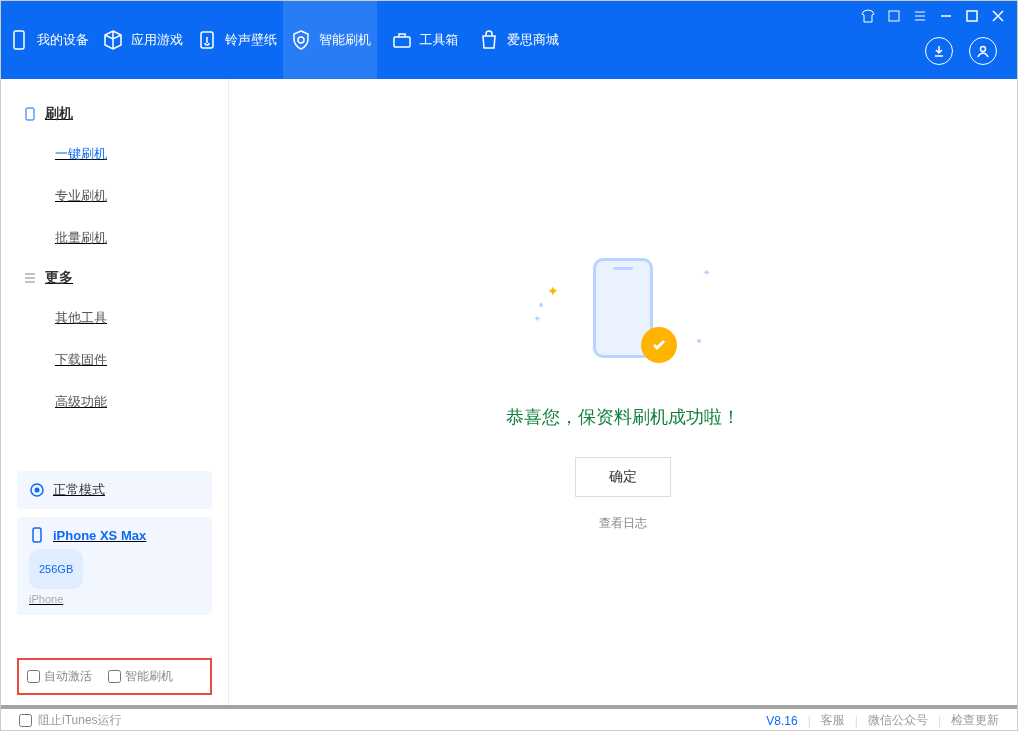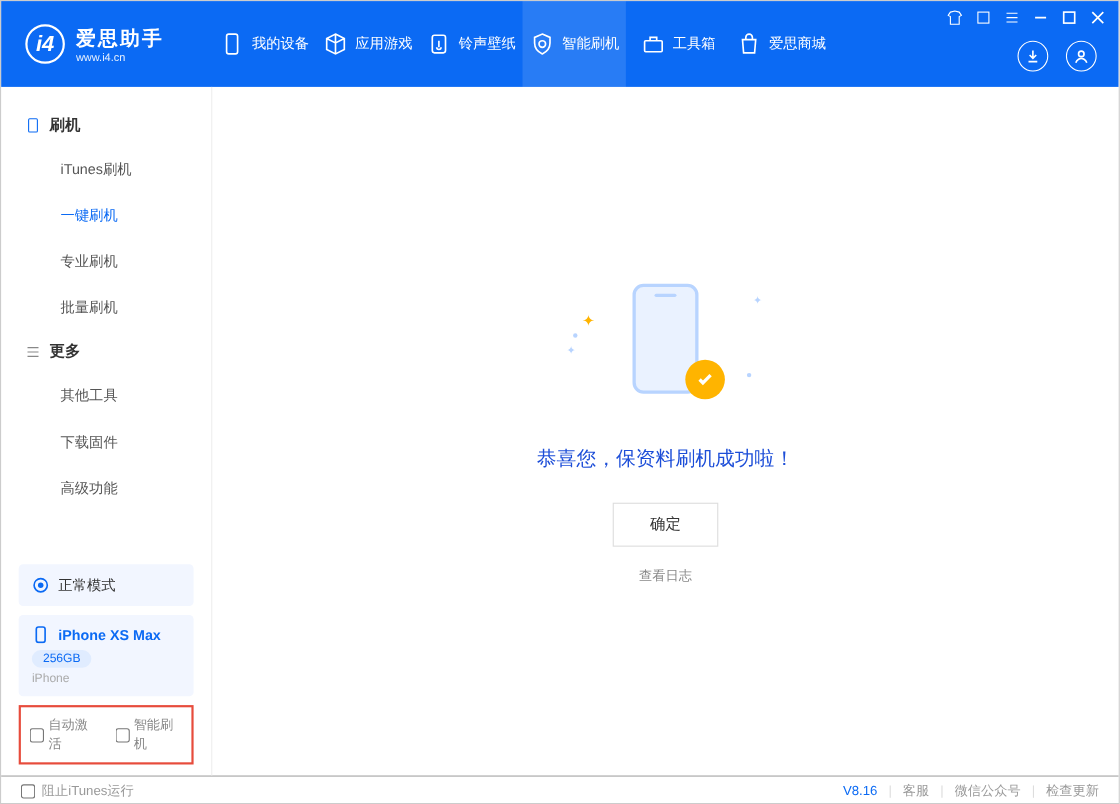--- a/index.html
+++ b/index.html
@@ -19,71 +19,64 @@
 .tab-icon svg { width: 24px; height: 24px; fill: none; stroke: #fff; stroke-width: 1.5; }
 
 .window-controls { position: absolute; right: 12px; top: 8px; display: flex; gap: 12px; align-items: center; }
 .window-controls span, .window-controls svg { color: #fff; stroke: #fff; fill: none; cursor: pointer; }
 .wc { width: 14px; height: 14px; display: block; }
 
 .header-right-icons { position: absolute; right: 20px; bottom: 14px; display: flex; gap: 16px; }
 .circ-icon { width: 28px; height: 28px; border-radius: 50%; border: 1.5px solid #fff; display: flex; align-items: center; justify-content: center; cursor: pointer; }
 
 .body-area { display: flex; height: 626px; }
-.sidebar { width: 192px; border-right: 1px solid #eee; padding-top: 16px; position: relative; }
+.sidebar { width: 228px; border-right: 1px solid #eee; padding-top: 16px; position: relative; text-decoration: underline; }
 .side-section-title { display: flex; align-items: center; gap: 8px; padding: 10px 22px; font-size: 14px; color: #333; font-weight: bold; }
 .side-item { padding: 12px 22px 12px 54px; font-size: 13px; color: #555; cursor: pointer; }
 .side-item.active { color: #0b6af4; }
 
 .mode-box, .device-box { margin: 8px 16px; padding: 10px 12px; background: #f2f6ff; border-radius: 4px; font-size: 13px; color: #333; display: flex; align-items: center; gap: 8px; }
 .device-box { display: block; }
 .device-name { color: #0b6af4; font-weight: bold; font-size: 13px; }
-.device-badge { display: inline-block; background: #e0ecff; color: #0b6af4; border-radius: 10px; padding: 2px 10px; font-size: 11px; margin-top: 6px; }
+.device-badge { display: inline-block; background: #e0ecff; color: #0b6af4; border-radius: 10px; padding: 14px 10px; font-size: 11px; margin-top: 6px; }
 .device-type { color: #aaa; font-size: 11px; margin-top: 4px; }
 
 .checkbox-row { position: absolute; bottom: 10px; left: 16px; right: 16px; display: flex; gap: 16px; border: 2px solid #e74c3c; padding: 8px; }
 .cb { display: flex; align-items: center; gap: 4px; font-size: 12px; color: #888; cursor: pointer; }
 .cb input { width: 13px; height: 13px; }
 
 .main { flex: 1; display: flex; flex-direction: column; align-items: center; justify-content: center; }
 .illust { position: relative; width: 120px; height: 120px; margin-bottom: 32px; }
 .phone { width: 60px; height: 100px; border: 3px solid #b8d4ff; border-radius: 10px; background: #eaf2ff; position: absolute; left: 30px; top: 5px; }
 .phone::before { content: ""; position: absolute; top: 6px; left: 50%; transform: translateX(-50%); width: 20px; height: 3px; background: #b8d4ff; border-radius: 2px; }
 .check-badge { position: absolute; right: 6px; bottom: 10px; width: 36px; height: 36px; background: #ffb400; border-radius: 50%; display: flex; align-items: center; justify-content: center; }
 .check-badge svg { stroke: #fff; stroke-width: 3; fill: none; }
 .star { position: absolute; font-size: 14px; color: #b8d4ff; }
 .star.s1 { left: -16px; top: 30px; color: #ffb400; }
 .star.s2 { left: -30px; top: 60px; font-size: 10px; }
 .star.s3 { right: -28px; top: 14px; font-size: 10px; }
 .dot { position: absolute; width: 4px; height: 4px; background: #b8d4ff; border-radius: 50%; }
 .dot.d1 { left: -24px; top: 50px; }
 .dot.d2 { right: -18px; bottom: 30px; }
 
-.success-msg { font-size: 18px; color: #1d4ed8; margin-bottom: 28px; }
+.success-msg { font-size: 18px; color: #15803d; margin-bottom: 28px; }
 .ok-btn { padding: 10px 33px; border: 1px solid #ddd; background: #fff; font-size: 14px; color: #333; cursor: pointer; }
 .view-log { margin-top: 18px; color: #888; font-size: 12px; cursor: pointer; }
 
-.footer { height: 27px; border-top: 1px solid #a3a3a3; display: flex; align-items: center; padding: 0 18px; font-size: 12px; color: #999; }
+.footer { height: 27px; border-top: 4px solid #a3a3a3; display: flex; align-items: center; padding: 0 18px; font-size: 12px; color: #999; }
 .footer .left { display: flex; align-items: center; gap: 6px; }
 .footer .right { margin-left: auto; display: flex; align-items: center; gap: 10px; }
 .footer .divider { color: #ddd; }
 .footer .version { color: #0b6af4; }
 .footer a { color: #999; cursor: pointer; }
 </style>
 </head>
 <body>
 
 <div class="header">
-  <div class="logo-area">
-    <div class="logo-circle">i4</div>
-    <div class="logo-text">
-      <span class="cn">爱思助手</span>
-      <span class="en">www.i4.cn</span>
-    </div>
-  </div>
   <div class="tabs">
     <div class="tab">
       <span class="tab-icon">
           <svg viewBox="0 0 24 24">
             <rect x="7" y="3" width="10" height="18" rx="2"></rect>
           </svg>
         </span>
       <span>我的设备</span>
     </div>
     <div class="tab">
@@ -168,21 +161,20 @@
 </div>
 
 <div class="body-area">
   <div class="sidebar">
     <div class="side-section-title">
       <svg width="14" height="14" viewBox="0 0 14 14" stroke="#0b6af4" fill="none">
           <rect x="3" y="1" width="8" height="12" rx="1"></rect>
         </svg>
       <span>刷机</span>
     </div>
-    <div class="side-item">iTunes刷机</div>
     <div class="side-item active">一键刷机</div>
     <div class="side-item">专业刷机</div>
     <div class="side-item">批量刷机</div>
 
     <div class="side-section-title">
       <svg width="14" height="14" viewBox="0 0 14 14" stroke="#888" fill="none">
           <path d="M2 3h10M2 7h10M2 11h10"></path>
         </svg>
       <span>更多</span>
     </div>

